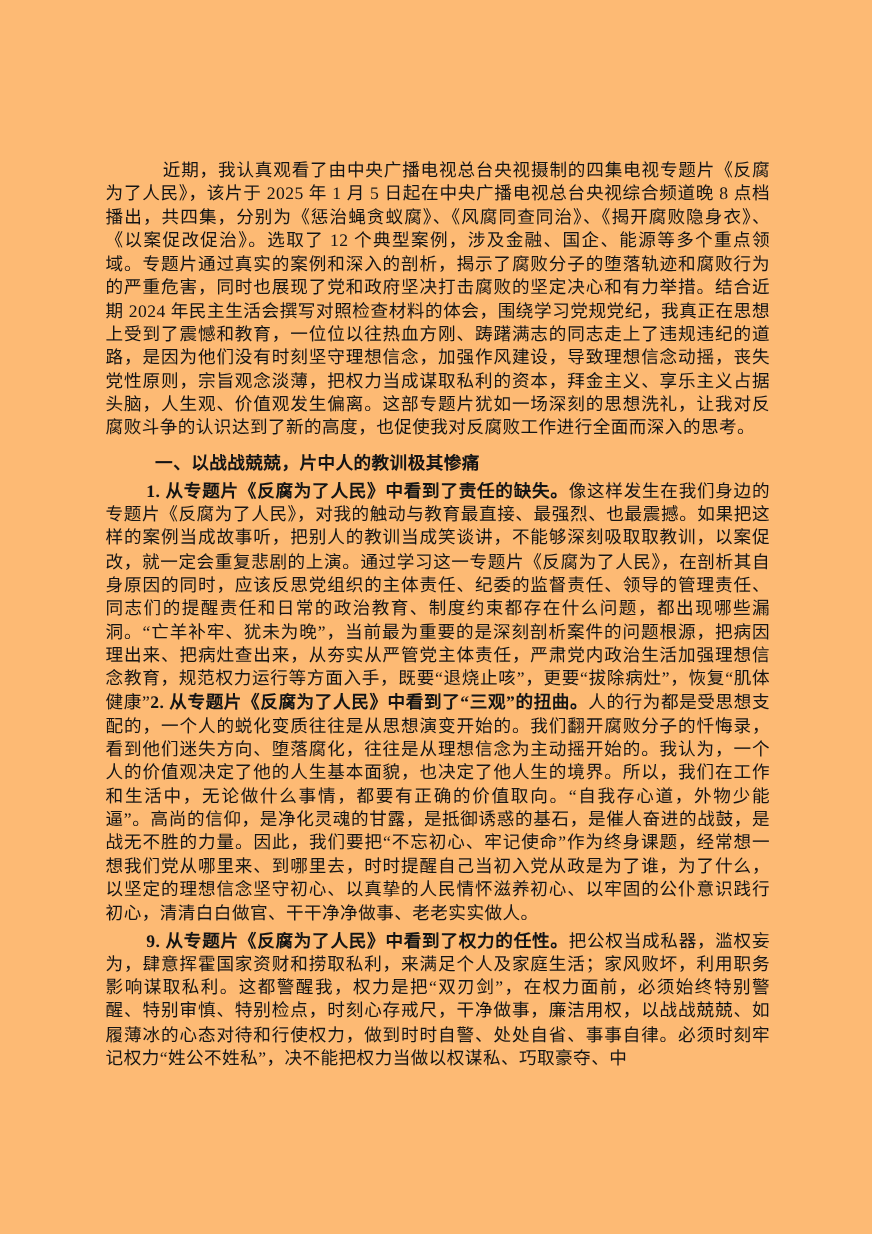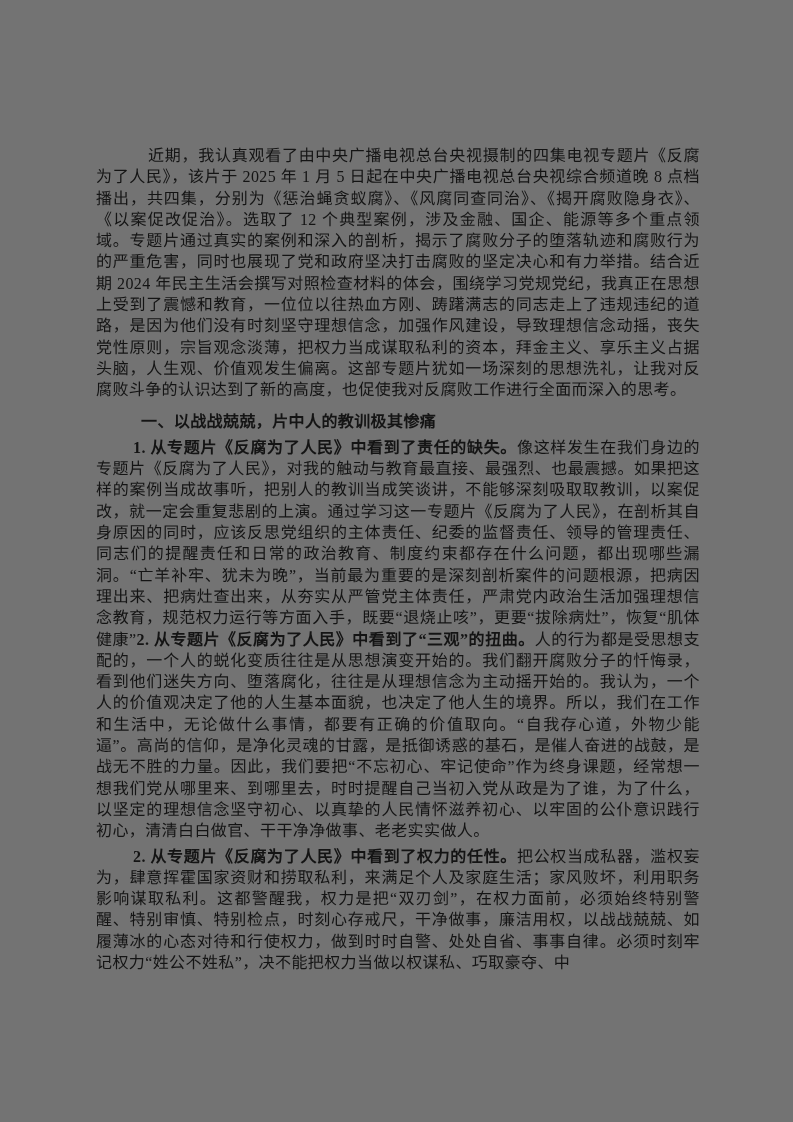--- a/index.html
+++ b/index.html
@@ -9,21 +9,21 @@
   }
   body {
     width: 793px;
     height: 1122px;
     font-family: "Liberation Serif", "DejaVu Serif", serif;
   }
   .page {
     position: relative;
     width: 793px;
     height: 1122px;
-    background: #737373;
+    background: #fdba74;
     overflow: hidden;
   }
   .text-body {
     position: absolute;
     left: 96px;
     top: 145px;
     width: 604px;
     font-size: 16px;
     line-height: 21.3px;
     letter-spacing: 0.4px;
@@ -51,15 +51,15 @@
   .run.bold { font-weight: bold; }
 </style>
 </head>
 <body>
 
 <div class="page">
   <div class="text-body">
       <p class="para p-intro"><span class="run">近期，我认真观看了由中央广播电视总台央视摄制的四集电视专题片《反腐为了人民》，该片于 2025 年 1 月 5 日起在中央广播电视总台央视综合频道晚 8 点档播出，共四集，分别为《惩治蝇贪蚁腐》、《风腐同查同治》、《揭开腐败隐身衣》、《以案促改促治》。选取了 12 个典型案例，涉及金融、国企、能源等多个重点领域。专题片通过真实的案例和深入的剖析，揭示了腐败分子的堕落轨迹和腐败行为的严重危害，同时也展现了党和政府坚决打击腐败的坚定决心和有力举措。结合近期 2024 年民主生活会撰写对照检查材料的体会，围绕学习党规党纪，我真正在思想上受到了震憾和教育，一位位以往热血方刚、踌躇满志的同志走上了违规违纪的道路，是因为他们没有时刻坚守理想信念，加强作风建设，导致理想信念动摇，丧失党性原则，宗旨观念淡薄，把权力当成谋取私利的资本，拜金主义、享乐主义占据头脑，人生观、价值观发生偏离。这部专题片犹如一场深刻的思想洗礼，让我对反腐败斗争的认识达到了新的高度，也促使我对反腐败工作进行全面而深入的思考。</span></p>
       <p class="para p-heading"><span class="run bold">一、以战战兢兢，片中人的教训极其惨痛</span></p>
       <p class="para p-body"><span class="run bold">1. 从专题片《反腐为了人民》中看到了责任的缺失。</span><span class="run">像这样发生在我们身边的专题片《反腐为了人民》，对我的触动与教育最直接、最强烈、也最震撼。如果把这样的案例当成故事听，把别人的教训当成笑谈讲，不能够深刻吸取取教训，以案促改，就一定会重复悲剧的上演。通过学习这一专题片《反腐为了人民》，在剖析其自身原因的同时，应该反思党组织的主体责任、纪委的监督责任、领导的管理责任、同志们的提醒责任和日常的政治教育、制度约束都存在什么问题，都出现哪些漏洞。“亡羊补牢、犹未为晚”，当前最为重要的是深刻剖析案件的问题根源，把病因理出来、把病灶查出来，从夯实从严管党主体责任，严肃党内政治生活加强理想信念教育，规范权力运行等方面入手，既要“退烧止咳”，更要“拔除病灶”，恢复“肌体健康”</span><span class="run bold">2. 从专题片《反腐为了人民》中看到了“三观”的扭曲。</span><span class="run">人的行为都是受思想支配的，一个人的蜕化变质往往是从思想演变开始的。我们翻开腐败分子的忏悔录，看到他们迷失方向、堕落腐化，往往是从理想信念为主动摇开始的。我认为，一个人的价值观决定了他的人生基本面貌，也决定了他人生的境界。所以，我们在工作和生活中，无论做什么事情，都要有正确的价值取向。“自我存心道，外物少能逼”。高尚的信仰，是净化灵魂的甘露，是抵御诱惑的基石，是催人奋进的战鼓，是战无不胜的力量。因此，我们要把“不忘初心、牢记使命”作为终身课题，经常想一想我们党从哪里来、到哪里去，时时提醒自己当初入党从政是为了谁，为了什么，以坚定的理想信念坚守初心、以真挚的人民情怀滋养初心、以牢固的公仆意识践行初心，清清白白做官、干干净净做事、老老实实做人。</span></p>
-      <p class="para p-body"><span class="run bold">2. 从专题片《反腐为了人民》中看到了权力的任性。</span><span class="run">把公权当成私器，滥权妄为，肆意挥霍国家资财和捞取私利，来满足个人及家庭生活；家风败坏，利用职务影响谋取私利。这都警醒我，权力是把“双刃剑”，在权力面前，必须始终特别警醒、特别审慎、特别检点，时刻心存戒尺，干净做事，廉洁用权，以战战兢兢、如履薄冰的心态对待和行使权力，做到时时自警、处处自省、事事自律。必须时刻牢记权力“姓公不姓私”，决不能把权力当做以权谋私、巧取豪夺、中</span></p>
+      <p class="para p-body"><span class="run bold">9. 从专题片《反腐为了人民》中看到了权力的任性。</span><span class="run">把公权当成私器，滥权妄为，肆意挥霍国家资财和捞取私利，来满足个人及家庭生活；家风败坏，利用职务影响谋取私利。这都警醒我，权力是把“双刃剑”，在权力面前，必须始终特别警醒、特别审慎、特别检点，时刻心存戒尺，干净做事，廉洁用权，以战战兢兢、如履薄冰的心态对待和行使权力，做到时时自警、处处自省、事事自律。必须时刻牢记权力“姓公不姓私”，决不能把权力当做以权谋私、巧取豪夺、中</span></p>
     </div>
 </div>
 
 </body></html>

